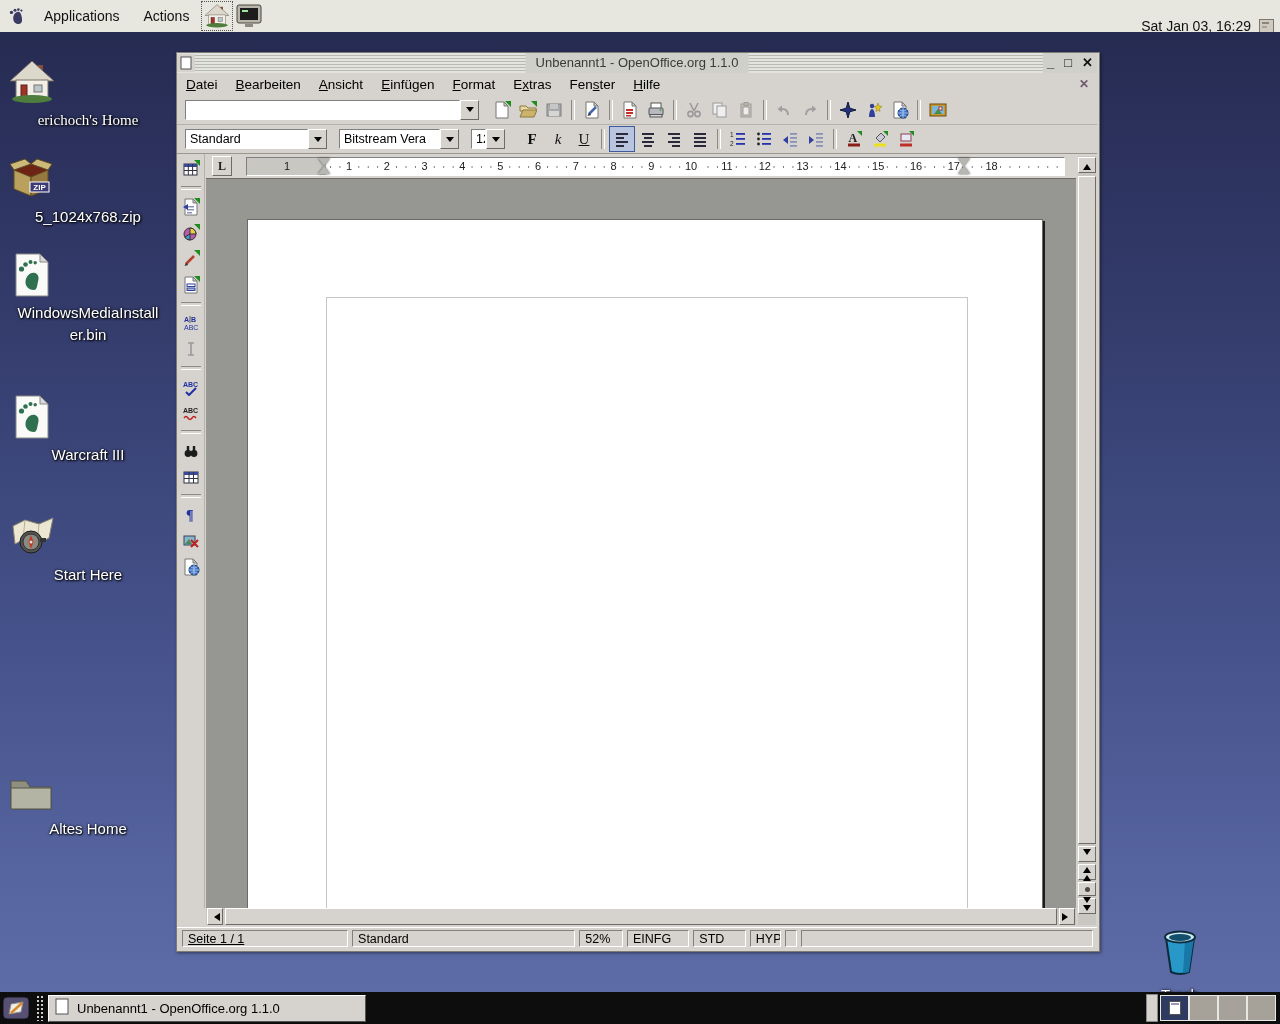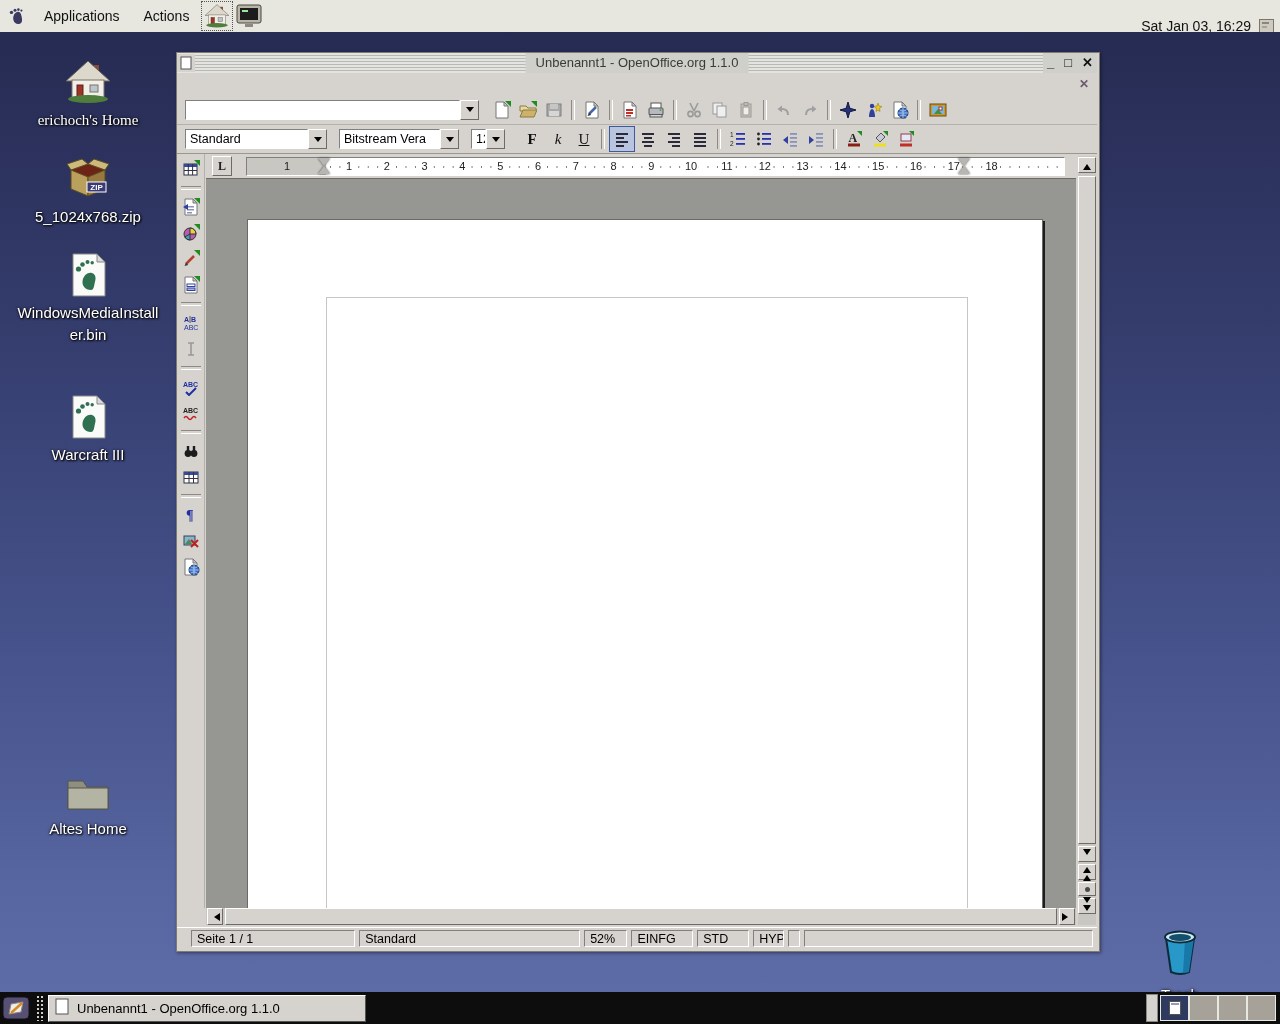--- a/index.html
+++ b/index.html
@@ -13,21 +13,21 @@
     display:flex;align-items:center;font-size:14px;color:#111;}
   .pmenu{padding:0 12px;cursor:default;text-align:center;}
   .launcher{width:30px;height:28px;display:flex;align-items:center;justify-content:center;margin:0 1px;}
   .focusdots{outline:1px dotted #555;}
   #clockarea{margin-left:auto;display:flex;align-items:center;gap:8px;padding-right:6px;margin-top:20px;}
   #panel-mini-icon{width:13px;height:13px;background:#cfcabf;border:1px solid #7a766c;position:relative;}
   #panel-mini-icon:before{content:"";position:absolute;left:2px;top:2px;width:7px;height:2px;background:#8a867c;}
   #panel-mini-icon:after{content:"";position:absolute;left:2px;top:6px;width:5px;height:2px;background:#a8a49a;}
   
   .dicon{position:absolute;width:160px;text-align:center;cursor:default;}
-  .dicon .glyph{display:flex;justify-content:center;}
+  .dicon .glyph{display:flex;justify-content:flex-start;}
   .dicon .lbl{margin-top:4px;color:#fff;font-size:15px;line-height:1.45;
     text-shadow:1px 1px 2px #000,0 0 3px #000;word-break:break-all;padding:0 6px;}
   
   #win{left:176px;top:52px;width:922px;height:898px;background:#d6d3ce;
     border:1px solid #7e7a74;box-shadow:1px 1px 3px rgba(0,0,0,.45);}
   #titlebar{left:0;top:0;width:920px;height:20px;
     background:repeating-linear-gradient(180deg,#e3e3e0 0 2px,#b9b9b4 2px 3px);
     display:flex;align-items:center;}
   #title-icon{width:18px;height:18px;background:#d6d3ce;display:flex;align-items:center;justify-content:center;}
   #title-text{position:absolute;left:50%;transform:translateX(-50%);background:#d0d0cb;
@@ -229,20 +229,34 @@
           <path d="M26 38c-6 0-9.5-4.5-8.3-10 1.1-5 5.3-8.3 9.3-7.1 3.2 1 4.2 4.3 3.1 8.4-1 4-1 8.7-4.1 8.7z" fill="#2e7050"></path>
           <circle cx="13.5" cy="17" r="2.6" fill="#2e7050"></circle>
           <circle cx="17.5" cy="12.5" r="2.3" fill="#2e7050"></circle>
           <circle cx="22.5" cy="10" r="2" fill="#2e7050"></circle>
           <circle cx="27.2" cy="10.8" r="1.7" fill="#2e7050"></circle>
         </svg>
     </span>
     <div class="lbl" style="max-width:150px;margin:4px auto 0;">WindowsMediaInstaller.bin</div>
   </div>
 
+  <div class="dicon" style="left:8px;top:480px;">
+    <span class="glyph">
+      <svg width="50" height="48" viewBox="0 0 48 48">
+          <polygon points="4,14 16,8 30,12 44,6 40,26 28,32 14,28 6,32" fill="#ece7d3" stroke="#8a8370"></polygon>
+          <path d="M16 8L14 28M30 12L28 32" stroke="#b8b095" fill="none"></path>
+          <circle cx="22" cy="30" r="11" fill="#53534f" stroke="#1e1e1c"></circle>
+          <circle cx="22" cy="30" r="8" fill="#8a8a82" stroke="#333"></circle>
+          <polygon points="22,23 24.5,30 22,37 19.5,30" fill="#c23a22"></polygon>
+          <circle cx="22" cy="30" r="1.5" fill="#ddd"></circle>
+          <rect x="31" y="26" width="6" height="4" fill="#333"></rect>
+        </svg>
+    </span>
+    <div class="lbl">Start Here</div>
+  </div>
 
 
   <div class="dicon" style="left:8px;top:742px;">
     <span class="glyph">
       <svg width="46" height="40" viewBox="0 0 46 40">
           <path d="M3 7h15l4 6h21v22H3z" fill="#8f8f80" stroke="#55554a"></path>
           <path d="M3 14h40v21H3z" fill="#b4b4a4" stroke="#55554a"></path>
         </svg>
     </span>
     <div class="lbl">Altes Home</div>
@@ -271,20 +285,30 @@
     </span>
     <span id="title-text">Unbenannt1 - OpenOffice.org 1.1.0</span>
     <span id="winbtns">
       <span class="wbtn">_</span>
       <span class="wbtn">□</span>
       <span class="wbtn">✕</span>
     </span>
   </div>
 
   <div id="menubar" class="abs">
+    <span style="display:flex;">
+        <span class="menuitem"><u>D</u>atei</span>
+        <span class="menuitem"><u>B</u>earbeiten</span>
+        <span class="menuitem"><u>A</u>nsicht</span>
+        <span class="menuitem"><u>E</u>infügen</span>
+        <span class="menuitem"><u>F</u>ormat</span>
+        <span class="menuitem">E<u>x</u>tras</span>
+        <span class="menuitem">Fen<u>s</u>ter</span>
+        <span class="menuitem"><u>H</u>ilfe</span>
+      </span>
     <span id="menubar-close">✕</span>
   </div>
 
   <div id="funcbar" class="abs">
     <span class="combo" style="width:294px;">
       <span class="field" style="flex:1;"></span>
       <span class="drop">
           <span class="darr"></span>
         </span>
     </span>
@@ -711,21 +735,21 @@
     <span class="sbtn" style="left:1px;top:0;width:16px;">
         <span class="tri-lf"></span>
       </span>
     <span class="thumb" style="left:19px;top:0;width:832px;height:17px;"></span>
     <span class="sbtn" style="left:853px;top:0;width:16px;">
         <span class="tri-rt"></span>
       </span>
   </div>
 
   <div id="statusbar" class="abs">
-    <span class="scell" style="width:168px;margin-left:14px;">Seite 1 / 1</span>
+    <span class="scell" style="width:168px;margin-left:5px;text-decoration:underline;">Seite 1 / 1</span>
     <span class="scell" style="width:226px;">Standard</span>
     <span class="scell" style="width:44px;">52%</span>
     <span class="scell" style="width:63px;">EINFG</span>
     <span class="scell" style="width:53px;">STD</span>
     <span class="scell" style="width:31px;">HYP</span>
     <span class="scell" style="width:10px;"></span>
     <span class="scell" style="width:296px;"></span>
   </div>
 </div>
 

